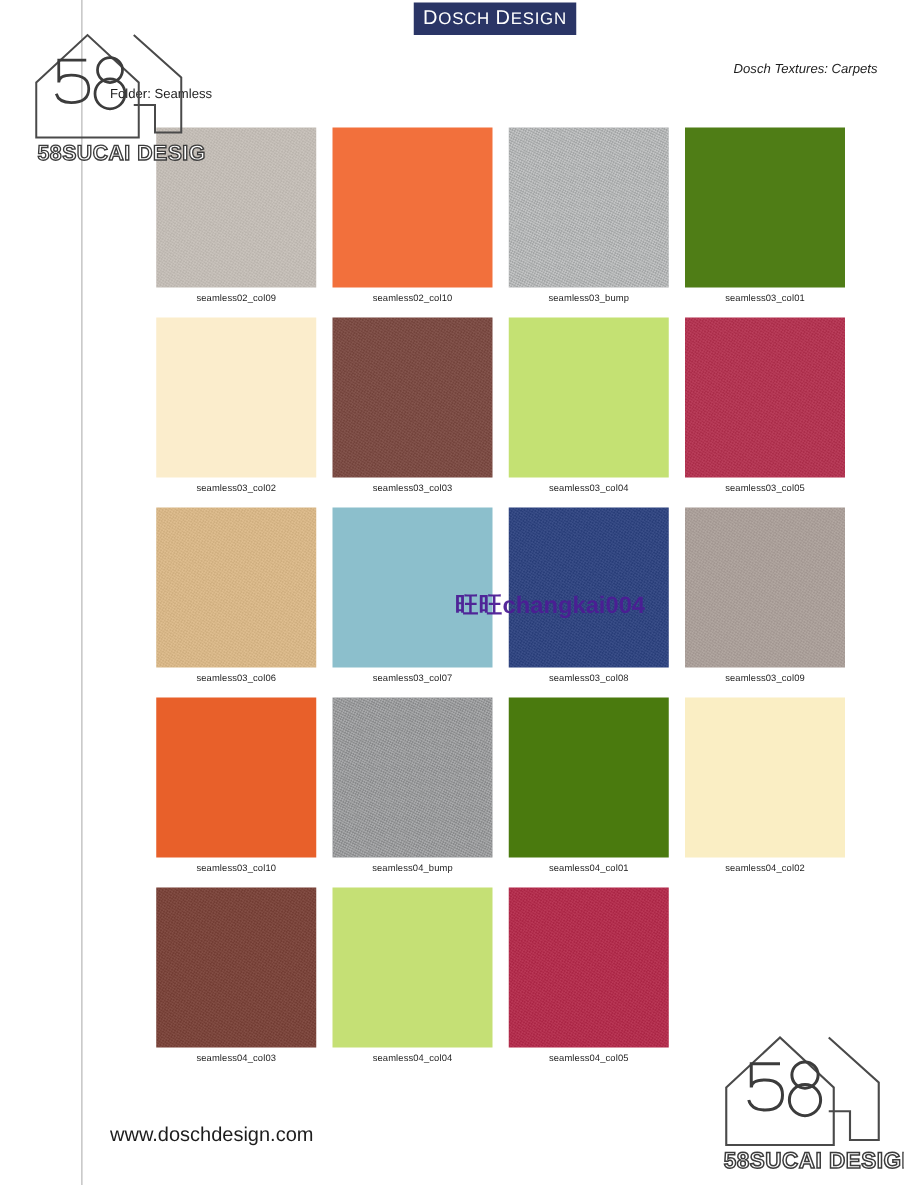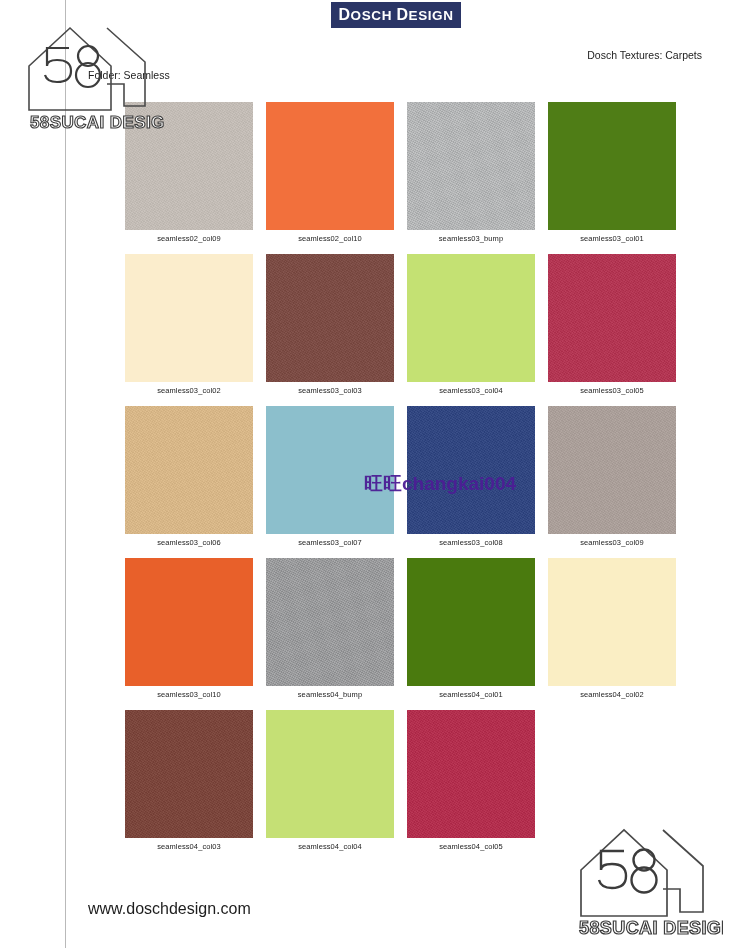--- a/index.html
+++ b/index.html
@@ -37,35 +37,36 @@
     height: 26px;
     background: #2a3566;
     color: #ffffff;
     display: flex;
     align-items: center;
     justify-content: center;
     letter-spacing: 0.6px;
   }
   .brand-bar .bt {
     font-size: 13.5px;
-    font-weight: bold;
+    font-weight: normal;
     white-space: nowrap;
   }
   .brand-bar .bt .big {
     font-size: 16px;
   }
 
   
   .set-title {
     position: absolute;
     right: 28px;
     top: 49px;
     font-size: 10.5px;
     color: #1d1d1d;
     white-space: nowrap;
+    font-style: italic;
   }
   .folder-label {
     position: absolute;
     left: 88px;
     top: 69px;
     font-size: 10.5px;
     color: #1d1d1d;
     white-space: nowrap;
   }
 

